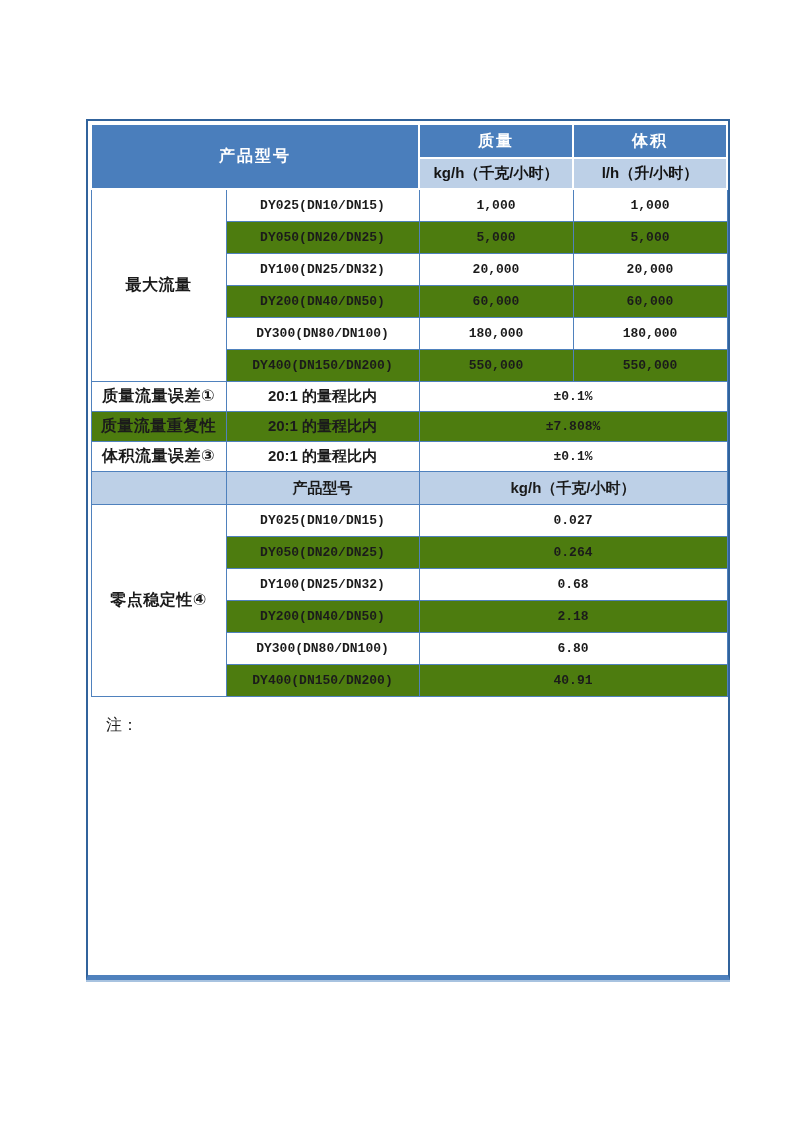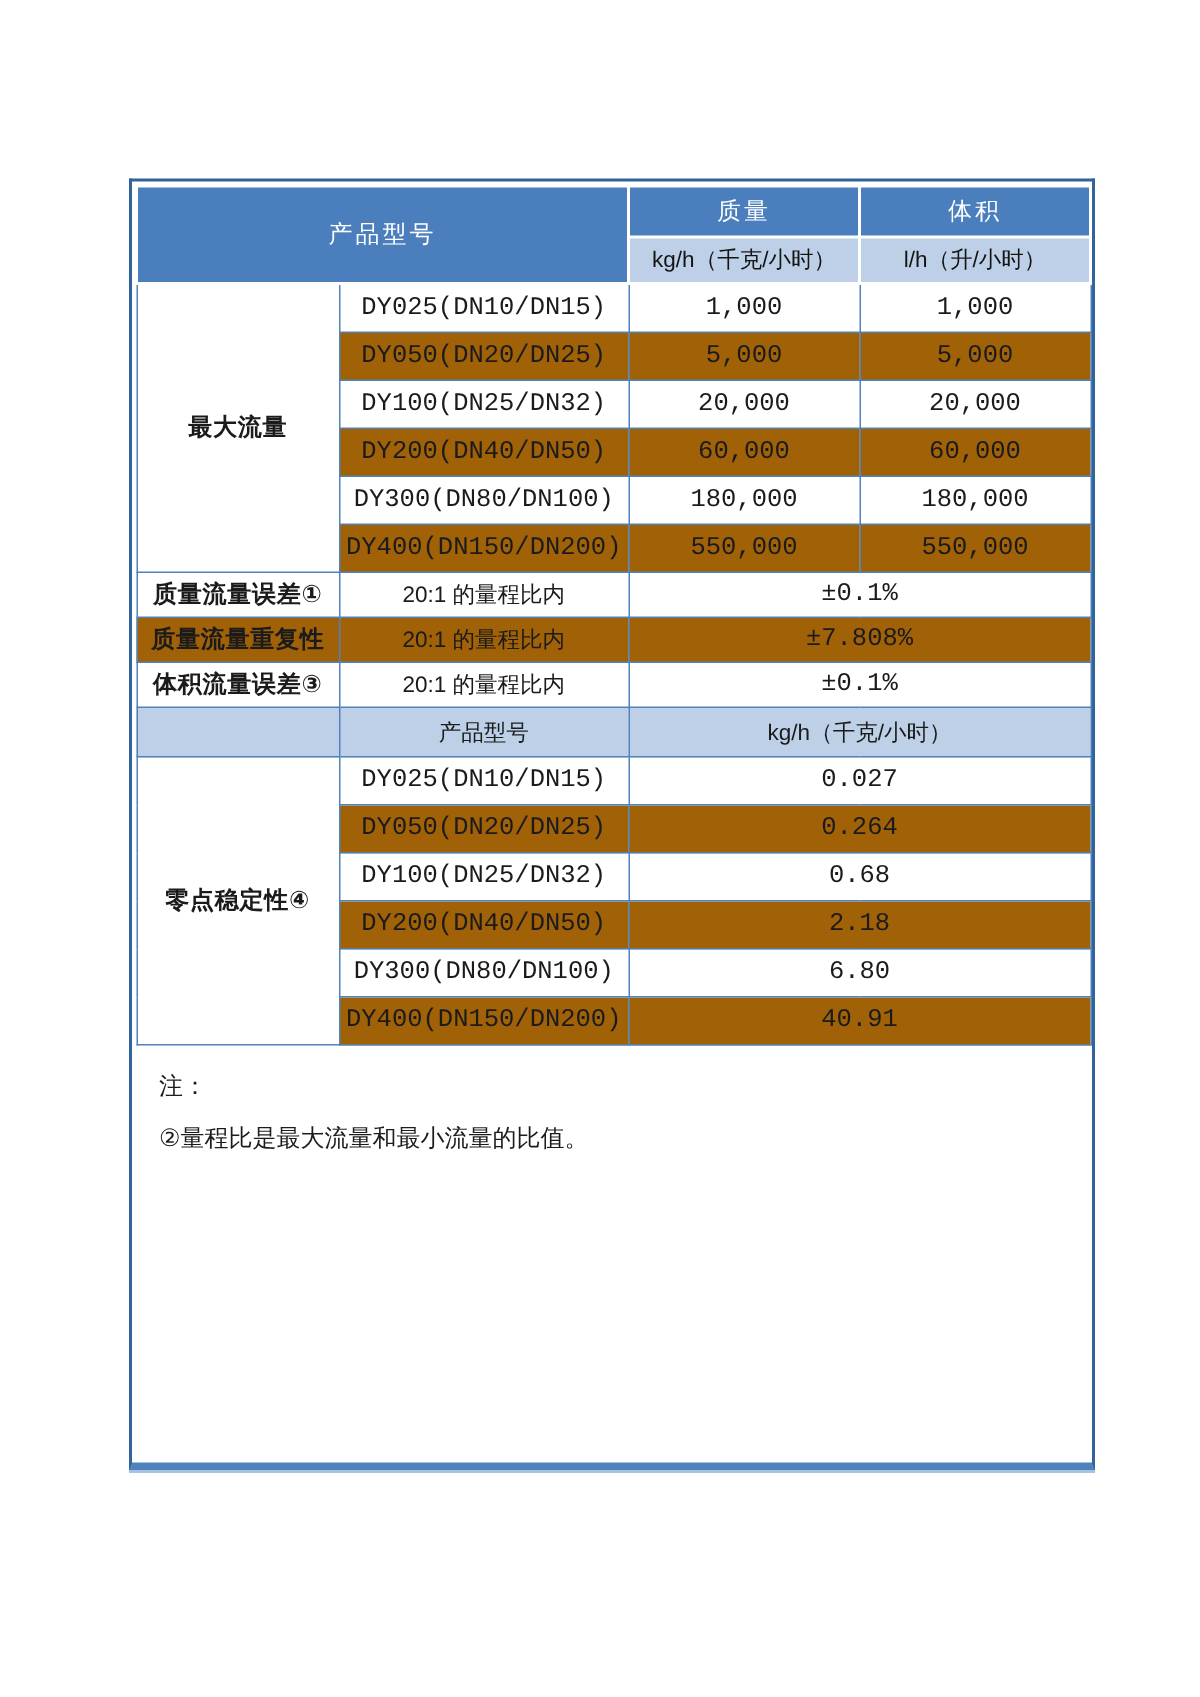--- a/index.html
+++ b/index.html
@@ -17,33 +17,33 @@
   }
   table.spec { width:100%; border-collapse:collapse; table-layout:fixed; }
   table.spec col.c1 { width:135px; }
   table.spec col.c2 { width:193px; }
   table.spec col.c3 { width:154px; }
   table.spec col.c4 { width:154px; }
 
   .c {
     border:1px solid #4f81bd; height:31px; padding:0 2px;
     text-align:center; vertical-align:middle;
-    font-size:15px; font-weight:normal; color:#1b1b1b; background:#ffffff;
+    font-size:15px; font-weight:bold; color:#1b1b1b; background:#ffffff;
   }
-  .alt { background:#a16207; }
+  .alt { background:#4d7c0f; }
   .hdrD {
     background:#4a7ebc; color:#ffffff; border:2px solid #ffffff;
     font-size:16px; height:32px; letter-spacing:2px;
   }
   .hdrL {
     background:#bdd0e7; color:#141414; border:2px solid #ffffff;
     font-size:15px; height:29px;
   }
   .lbl { font-weight:bold; font-size:16px; letter-spacing:0.5px;margin-left:45px; }
-  .mono { font-family:"Liberation Mono","DejaVu Sans Mono",monospace; font-size:17px; }
+  .mono { font-family:"Liberation Mono","DejaVu Sans Mono",monospace; font-size:13px; }
   .specrow .c { height:29px; }
   .mid { background:#bdd0e7; height:32px; }
   .notes {
     min-height:252px; padding:10px 16px 14px 16px;
     font-size:16px; line-height:35px; color:#1c1c1c; text-align:justify;
   }
   .notes p { margin:0; }
 </style>
 </head>
 <body>
@@ -147,17 +147,16 @@
       </tr>
       <tr>
         <td class="c mono alt">DY400(DN150/DN200)</td>
         <td class="c mono alt" colspan="2">40.91</td>
       </tr>
     </tbody>
       </table>
 
     <div class="notes">
       <p>注：</p>
-      <p>②量程比是最大流量和最小流量的比值。</p>
     </div>
 
   </div>
 </div>
 
 </body></html>

